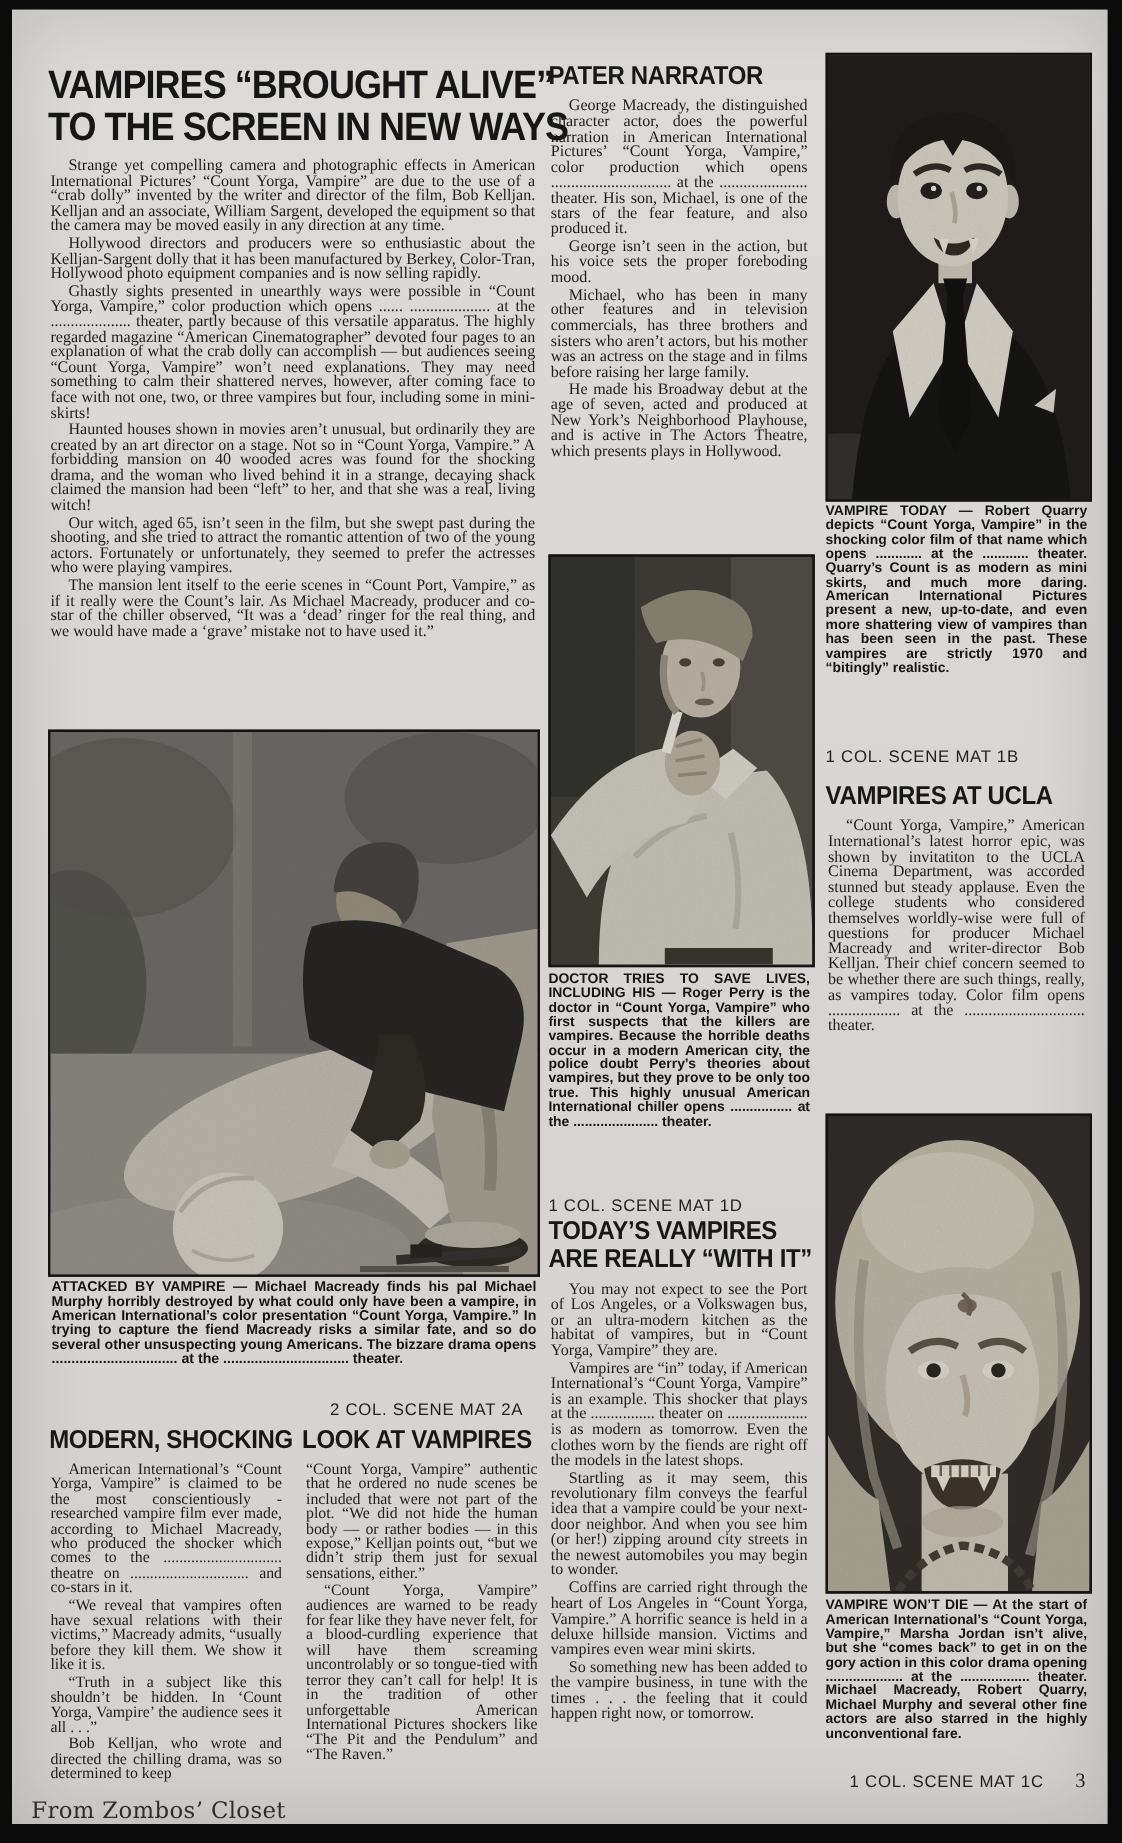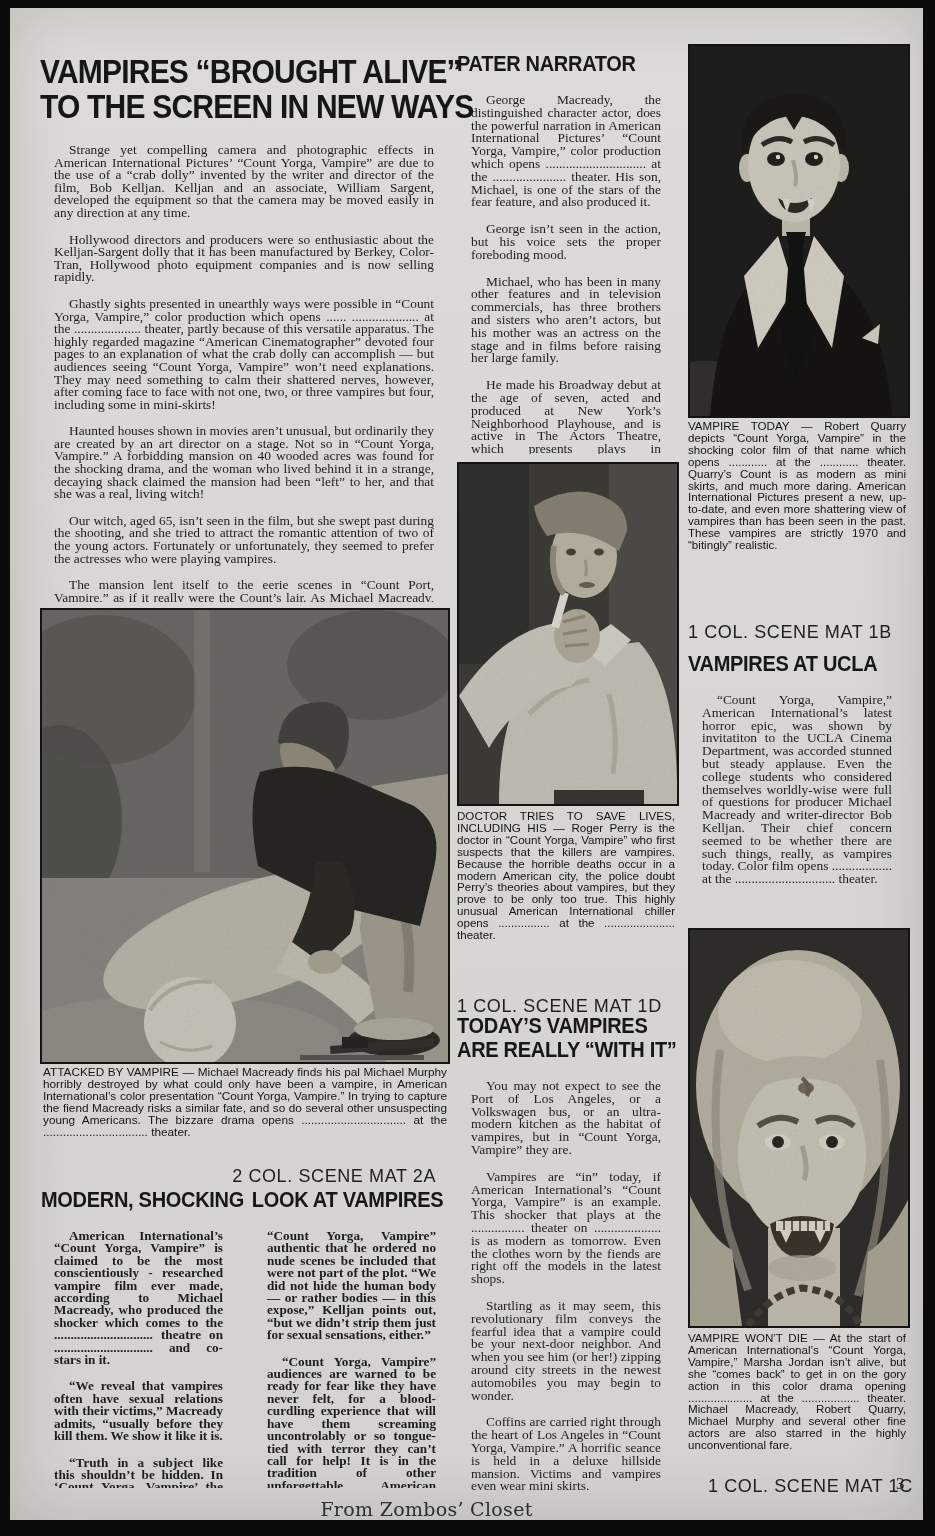--- a/index.html
+++ b/index.html
@@ -10,34 +10,34 @@
          box-shadow:inset 0 0 70px rgba(0,0,0,.14);}
   .abs{position:absolute;}
   
   .headline{font-family:"Liberation Sans",sans-serif;font-weight:700;font-size:30px;
             line-height:32px;letter-spacing:-.8px;color:#161616;
             transform:scaleY(1.1);transform-origin:left top;white-space:nowrap;}
   .sechead{font-family:"Liberation Sans",sans-serif;font-weight:700;font-size:20px;
            letter-spacing:-.3px;color:#171717;transform:scaleY(1.08);transform-origin:left top;
            line-height:22px;white-space:nowrap;}
   
-  .body-text p{margin:14px;text-indent:15px;text-align:justify;}
+  .body-text p{margin:2px;text-indent:15px;text-align:justify;}
   .bt-wide{font-size:13.4px;line-height:12.6px;}
   .bt-narrow{font-size:13.4px;line-height:12.8px;}
   .bt-sub{font-size:13.2px;line-height:12.4px;}
   
-  .caption{font-family:"Liberation Sans",sans-serif;font-weight:400;text-align:justify;
+  .caption{font-family:"Liberation Sans",sans-serif;font-weight:700;text-align:justify;
            color:#141414;}
   .cap-wide{font-size:11.8px;line-height:12.1px;}
   .cap-narrow{font-size:11.6px;line-height:11.9px;}
-  .mat{font-family:"Liberation Sans",sans-serif;font-weight:400;font-size:18px;
+  .mat{font-family:"Liberation Sans",sans-serif;font-weight:400;font-size:14px;
        letter-spacing:.6px;color:#1f1f1f;white-space:nowrap;}
   .photo{border:2px solid #141414;background:#333;overflow:hidden;}
   .photo svg{display:block;}
-  .two-col{display:flex;gap:16px;font-weight:bold;}
+  .two-col{display:flex;gap:16px;}
   .two-col .subcol{width:199px;}
   .mh-row{display:flex;width:100%;}
   .mh-row span{flex:1;text-align:center;display:block;}
   .footer{font-family:"DejaVu Serif",serif;font-size:19px;color:#2e2e2e;letter-spacing:.3px;}
   .pagenum{font-family:"Liberation Serif",serif;font-size:17px;color:#222;}
 </style>
 </head>
 <body>
 
 <svg width="0" height="0" style="position:absolute">
@@ -234,16 +234,16 @@
         <path d="M58 396 q22 -32 54 -38 q42 4 58 38" stroke="#3f3a32" stroke-width="7" stroke-dasharray="8 5" fill="none"></path>
         <rect width="218" height="396" filter="url(#grain)" opacity="0.15"></rect>
       </svg>
     </div>
 
     <div class="abs caption cap-narrow" style="left:678px;top:1324px;width:218px;height:144px;overflow:hidden;">VAMPIRE WON’T DIE — At the start of American International’s “Count Yorga, Vampire,” Marsha Jordan isn’t alive, but she “comes back” to get in on the gory action in this color drama opening .................... at the .................. theater. Michael Macready, Robert Quarry, Michael Murphy and several other fine actors are also starred in the highly unconventional fare.</div>
     <div class="abs mat" style="left:698px;top:1468px;">1 COL. SCENE MAT 1C</div>
 
     <div class="abs pagenum" style="left:886px;top:1466px;">3</div>
 
-    <div class="abs footer" style="left:4px;top:1490px;width:825px;text-align:center;">From Zombos’ Closet</div>
+    <div class="abs footer" style="left:16px;top:1490px;width:825px;text-align:left;">From Zombos’ Closet</div>
 
   </div>
 </div>
 
 </body></html>

